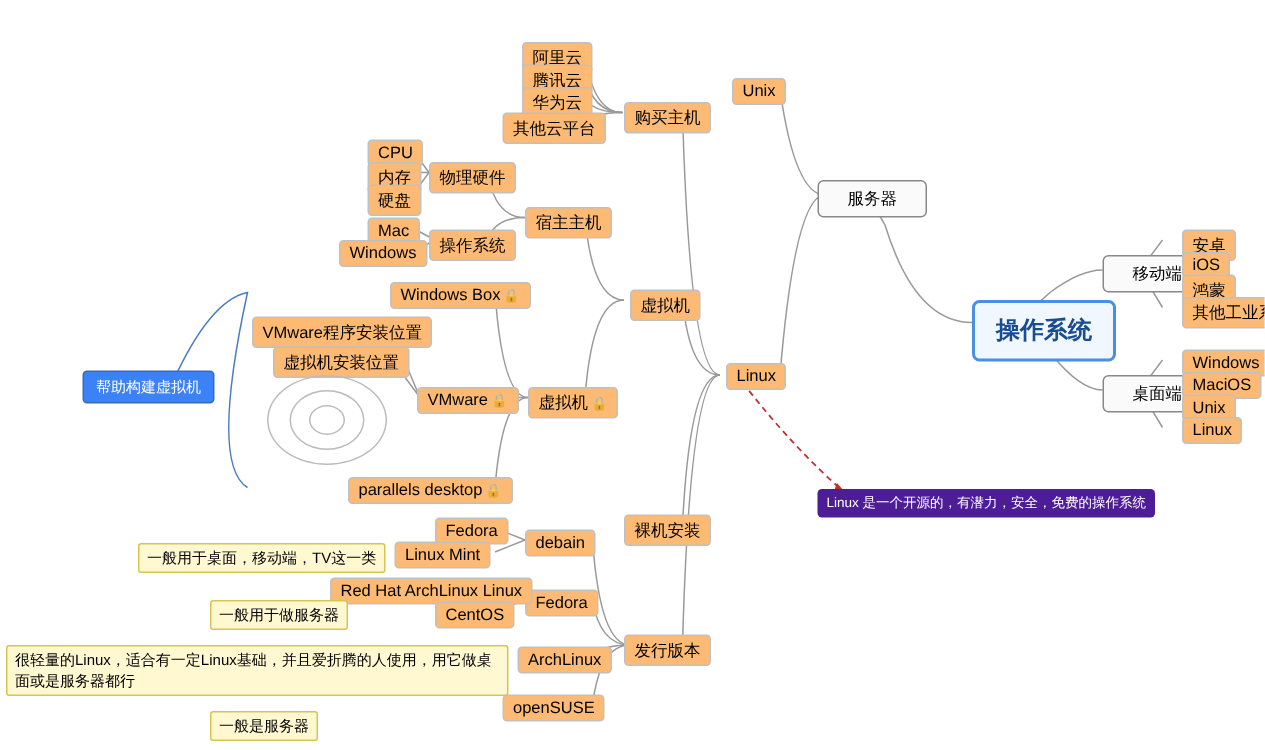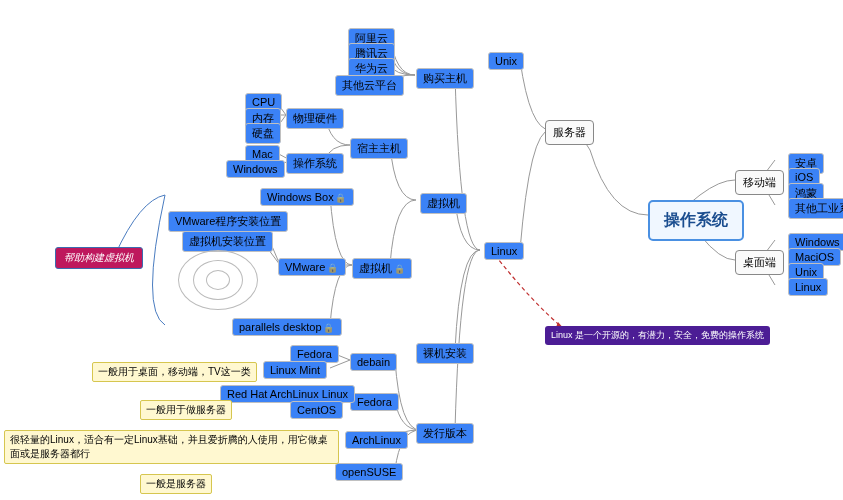--- a/index.html
+++ b/index.html
@@ -1,21 +1,21 @@
 <!DOCTYPE html>
 <html><head>
 <meta charset="utf-8">
 <style>
 *{margin:0;padding:0;box-sizing:border-box}
 body{font-family:"Microsoft YaHei",Arial,sans-serif;font-size:11px;background:#fff;position:relative;width:843px;height:500px;overflow:hidden}
-.node{position:absolute;border:1px solid #c0c0c0;border-radius:3px;padding:2px 6px;background:#3b82f6;white-space:nowrap}
+.node{position:absolute;border:1px solid #c0c0c0;border-radius:3px;padding:2px 6px;background:#fdba74;white-space:nowrap}
 .root{border:2px solid #4a90e2;border-radius:5px;padding:8px 14px;font-size:16px;font-weight:bold;color:#1a4d8f;background:#f0f7ff}
-.sub{border:1px solid #888;border-radius:4px;padding:4px 7px;background:#fafafa}
+.sub{border:1px solid #888;border-radius:4px;padding:4px 19px;background:#fafafa}
 .note{background:#fff8d0;border:1px solid #d6c64f;font-size:10px;padding:2px 5px;position:absolute;border-radius:2px}
-.callout{background:#be185d;color:#fff;border:1px solid #3a6cb0;font-size:10px;padding:3px 8px;border-radius:3px;position:absolute;font-style:italic}
+.callout{background:#3b82f6;color:#fff;border:1px solid #3a6cb0;font-size:10px;padding:3px 8px;border-radius:3px;position:absolute;}
 .annot{background:#4c1d95;color:#fff;font-size:9px;padding:3px 6px;border-radius:3px;position:absolute;max-width:230px}
 svg.lines{position:absolute;top:0;left:0;width:843px;height:500px;pointer-events:none}
 .locked::after{content:"🔒";font-size:9px;margin-left:2px;opacity:.6}
 .circles{position:absolute;border:1px solid #bbb;border-radius:50%}
 </style>
 </head>
 <body>
 
 <svg class="lines">
 <g stroke="#999" stroke-width="1" fill="none">

